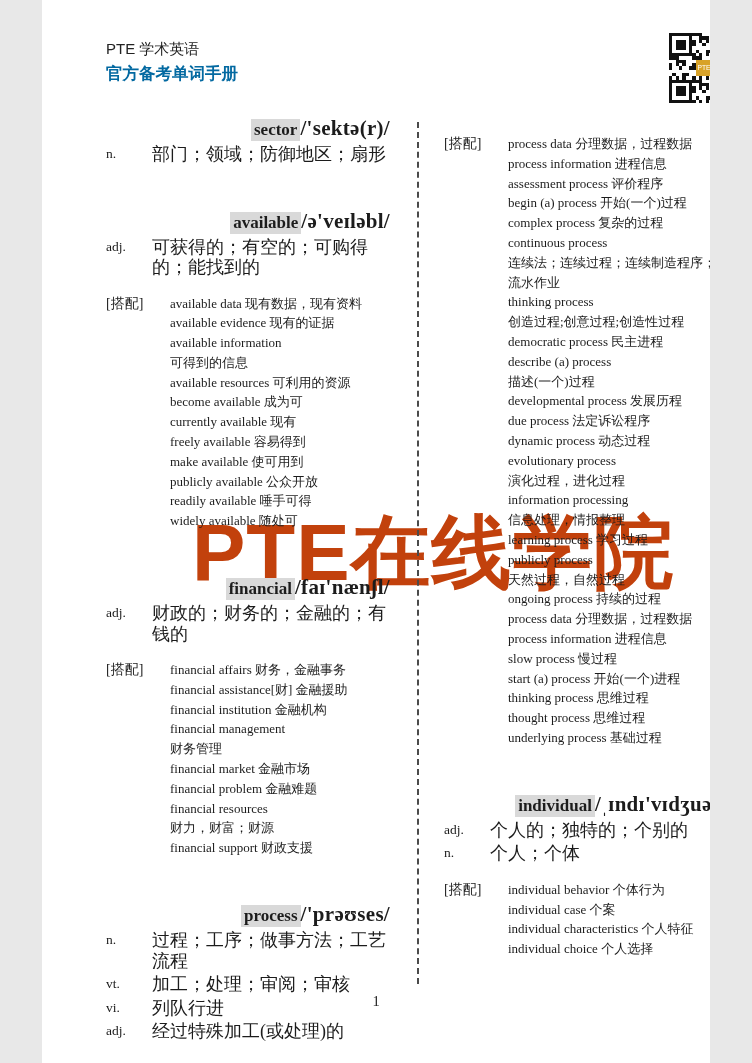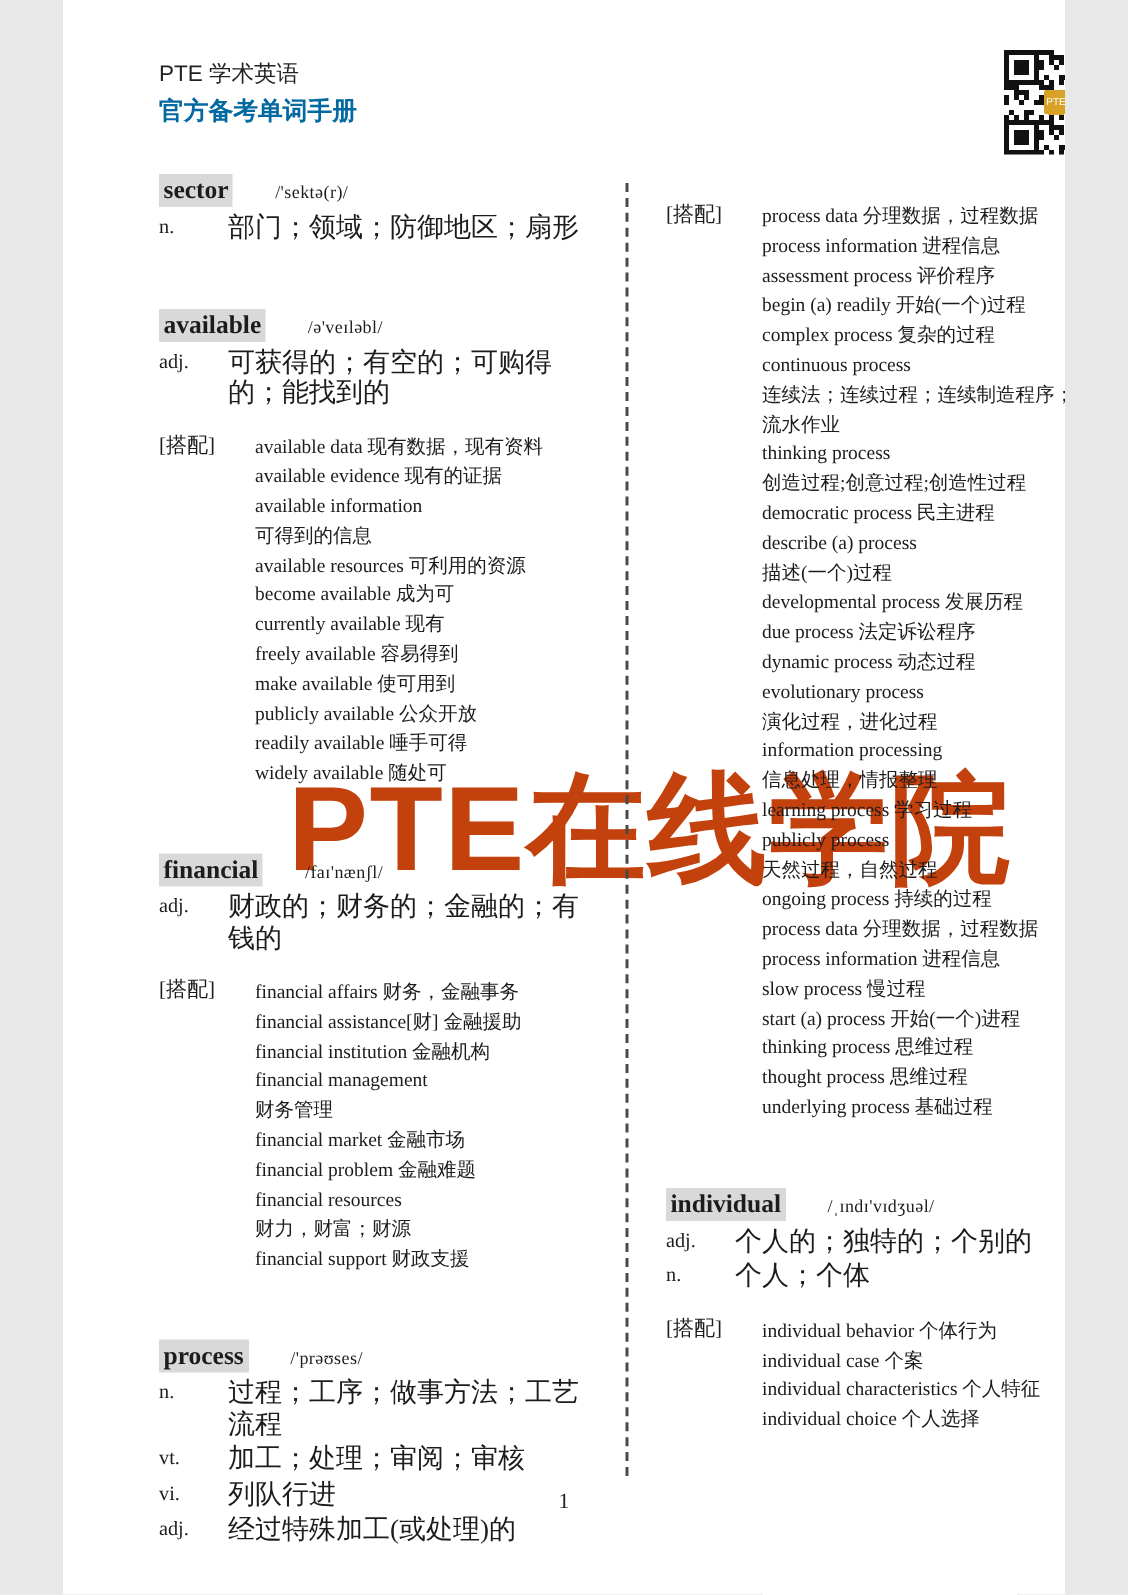--- a/index.html
+++ b/index.html
@@ -28,23 +28,23 @@
     position:absolute; left:375px; top:122px; height:862px; width:0;
     border-left:2px dashed #4a4a4a; z-index:1;
   }
   .col { position:absolute; z-index:2; }
   .col-left  { left:64px;  top:116px; width:284px; }
   .col-right { left:402px; top:134px; width:280px; }
 
   .block-entry { margin-top:44px; }
   .col > :first-child { margin-top:0; }
 
-  .hw-row { display:flex; justify-content:flex-start; align-items:baseline;gap:28px; }
+  .hw-row { display:flex; justify-content:flex-end; align-items:baseline; }
   .hw { font-weight:bold; font-size:17px; background:#d9d9d9; padding:0 3px; line-height:22px; }
-  .phon { font-size:12px; letter-spacing:0.3px; }
+  .phon { font-size:21px; letter-spacing:0.3px;font-weight:bold; }
 
   .def-row { display:flex; margin-top:3px; }
   .pos { width:46px; flex:none; font-size:13.5px; line-height:20.5px; }
   .deftext { flex:1; font-size:18px; line-height:20.5px; }
 
   .colloc { display:flex; margin-top:16px; }
   .clabel { width:64px; flex:none; font-size:14px; line-height:19.8px; }
   .clines { flex:1; }
   .cline { font-size:13px; line-height:19.8px; }
 
@@ -264,21 +264,21 @@
         </div>
       </div>
     </div>
   <div class="col col-right" id="col-right">
       <div class="colloc">
         <div class="clabel">[搭配]</div>
         <div class="clines">
           <div class="cline">process data 分理数据，过程数据</div>
           <div class="cline">process information 进程信息</div>
           <div class="cline">assessment process 评价程序</div>
-          <div class="cline">begin (a) readily 开始(一个)过程</div>
+          <div class="cline">begin (a) process 开始(一个)过程</div>
           <div class="cline">complex process 复杂的过程</div>
           <div class="cline">continuous process</div>
           <div class="cline">连续法；连续过程；连续制造程序；</div>
           <div class="cline">流水作业</div>
           <div class="cline">thinking process</div>
           <div class="cline">创造过程;创意过程;创造性过程</div>
           <div class="cline">democratic process 民主进程</div>
           <div class="cline">describe (a) process</div>
           <div class="cline">描述(一个)过程</div>
           <div class="cline">developmental process 发展历程</div>

